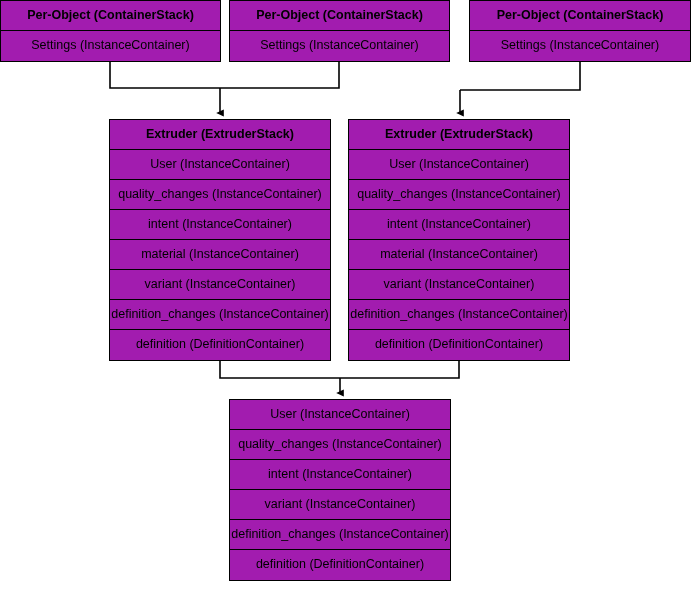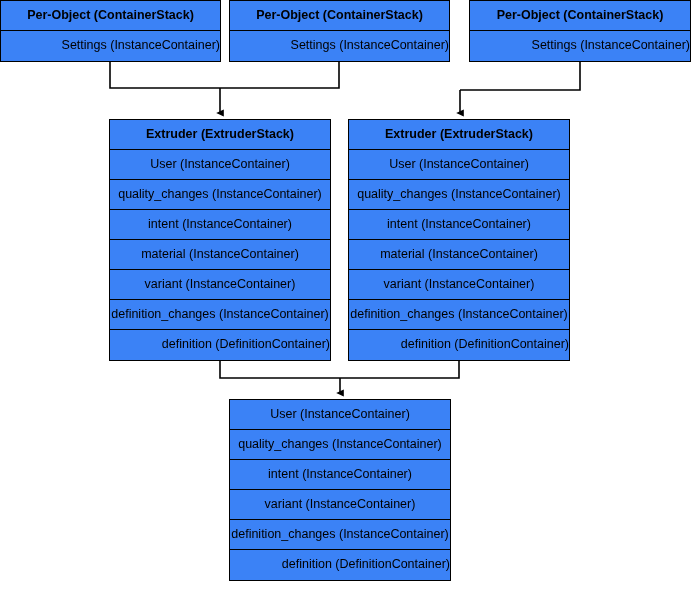--- a/index.html
+++ b/index.html
@@ -36,28 +36,27 @@
     background: #ffffff;
     z-index: 2;
   }
   .stack-row {
     box-sizing: border-box;
     height: 30px;
     line-height: 28px;
     text-align: center;
     font-size: 12.5px;
     color: #000000;
-    background: #3b82f6;
+    background: #a21caf;
     border-bottom: 1.6px solid #000000;
     white-space: nowrap;
     overflow: hidden;
   }
   .stack-row:last-child {
     border-bottom: none;
-    text-align: right;
   }
   .stack-row.header {
     font-weight: bold;
     font-size: 12.5px;
   }
   
   .po-1 { left: 0px;   top: 0px; width: 221px; }
   .po-2 { left: 229px; top: 0px; width: 221px; }
   .po-3 { left: 469px; top: 0px; width: 222px; }
 

